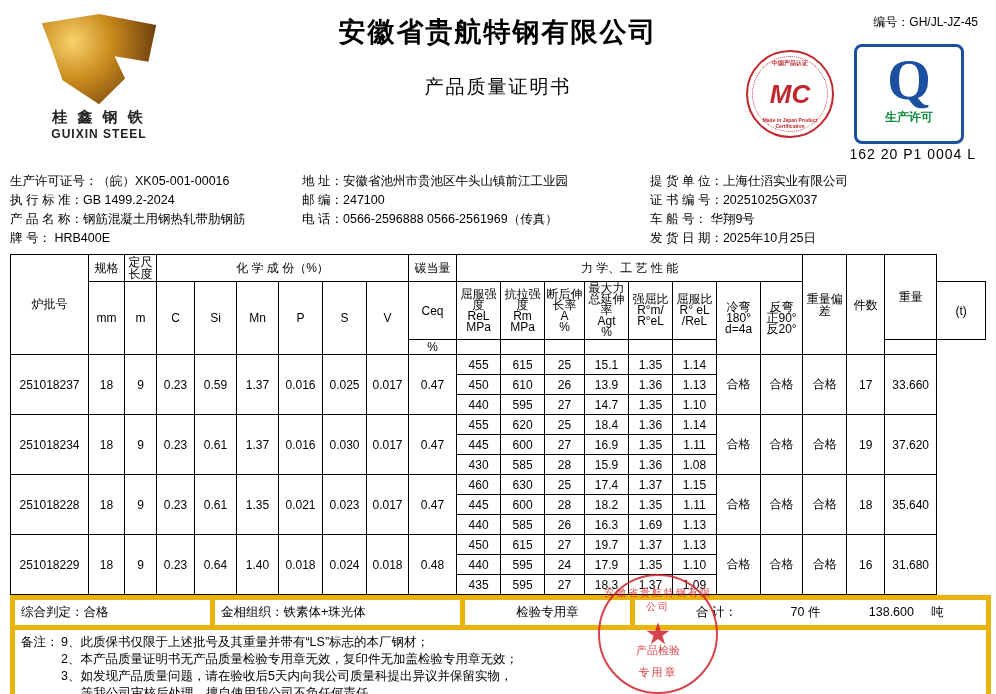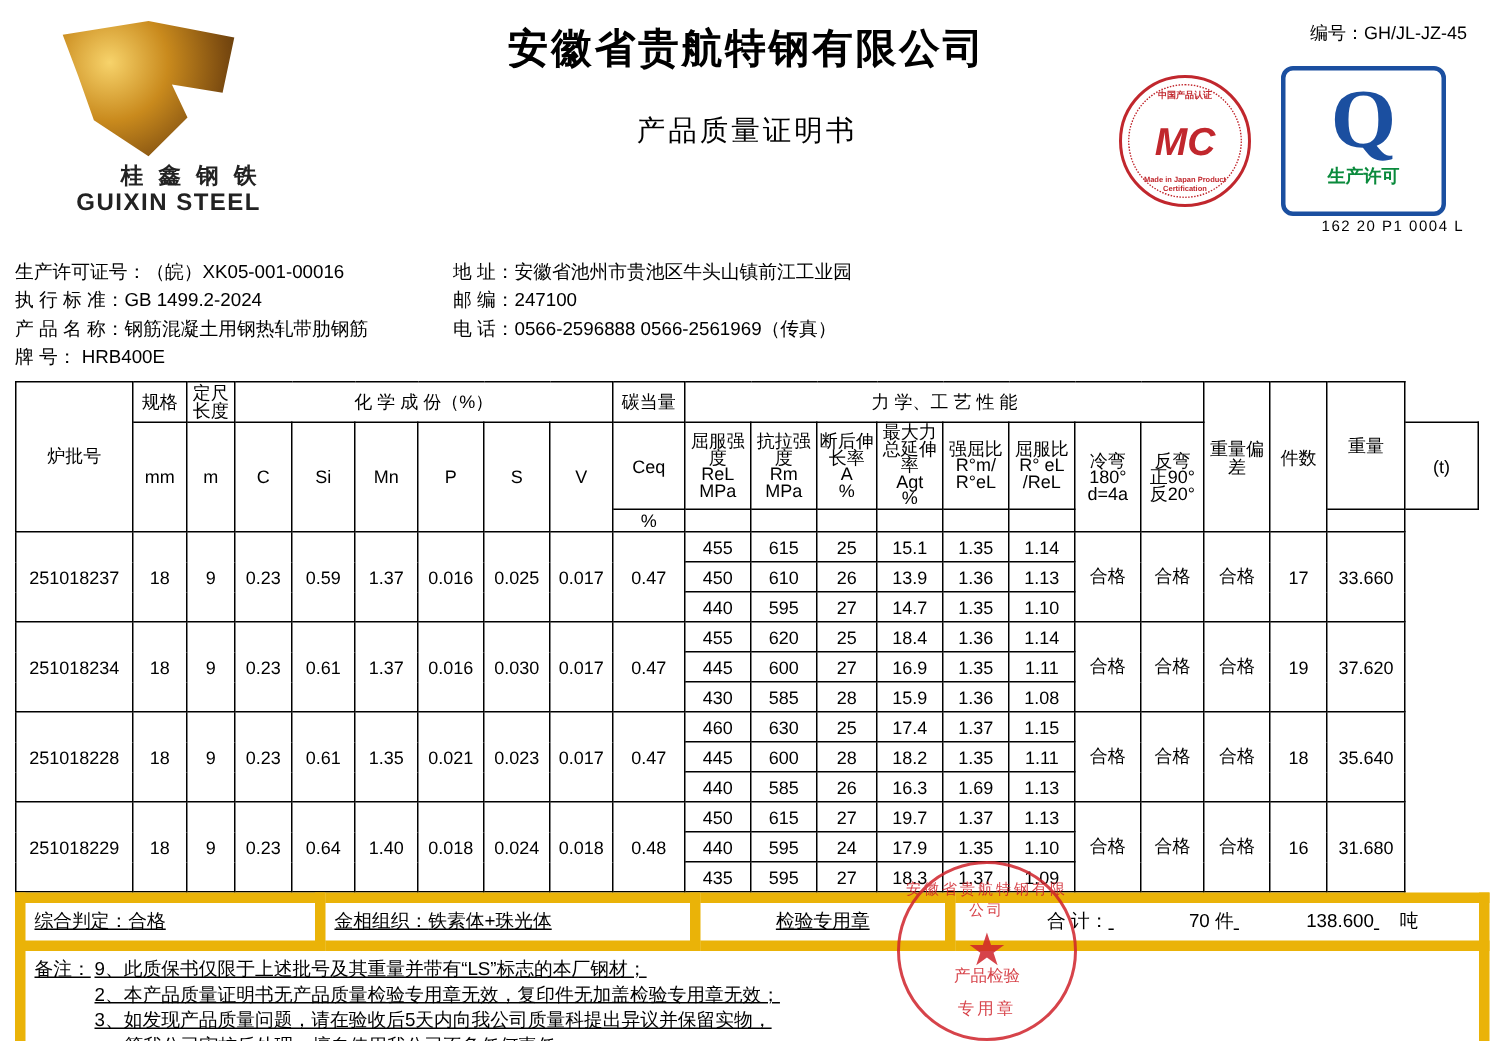--- a/index.html
+++ b/index.html
@@ -11,32 +11,32 @@
     color: #000;
     position: relative;
     overflow: hidden;
   }
   .page { position:relative; width:996px; height:694px; padding: 6px 10px; }
 
   
   .header { position:relative; height: 150px; }
   .logo {
     position:absolute; left:14px; top:8px; width:150px; height:135px;
-    text-align:right;
+    text-align:center;
   }
   .logo-mark {
     width:130px; height:92px; margin:0 auto;
     background:
       radial-gradient(circle at 30% 30%, #f7d36b 0%, #c98a1d 35%, #7a4a10 70%, #3a2408 100%);
     -webkit-mask-image: radial-gradient(circle, #000 100%, #000 100%);
     position:relative;
     clip-path: polygon(6% 10%, 50% 0%, 94% 12%, 88% 52%, 62% 46%, 70% 70%, 50% 98%, 22% 72%, 14% 40%);
   }
   .logo-sub1 { font-size:15px; font-weight:bold; letter-spacing:3px; color:#222; margin-top:2px;}
-  .logo-sub2 { font-size:16px; font-weight:bold; letter-spacing:1px; color:#222;}
+  .logo-sub2 { font-size:12px; font-weight:bold; letter-spacing:1px; color:#222;}
 
   .titles { text-align:center; padding-top:8px; }
   .title-main { font-size:27px; font-weight:bold; letter-spacing:2px; }
   .title-sub { font-size:19px; margin-top:24px; letter-spacing:2px; }
 
   .code-no { position:absolute; right:8px; top:8px; font-size:12px; }
   .seal-mc {
     position:absolute; right:152px; top:44px; width:88px; height:88px;
     border-radius:50%; border:2px solid #c1272d;
     color:#c1272d;
@@ -57,21 +57,21 @@
   }
   .seal-q {
     position:absolute; right:22px; top:38px; width:110px; height:100px;
     border:3px solid #1b4fa0; border-radius:8px; background:#fff;
     text-align:center; color:#1b4fa0;
   }
   .seal-q .q {
     font-size:56px; font-weight:bold; line-height:66px; font-family:"Liberation Serif", serif;
   }
   .seal-q .q-label { font-size:12px; color:#0a8a3c; font-weight:bold; margin-top:-4px;}
-  .bar-code { position:absolute; right:10px; top:140px; font-size:10px; letter-spacing:1px;}
+  .bar-code { position:absolute; right:10px; top:140px; font-size:14px; letter-spacing:1px;}
 
   
   .info { display:flex; font-size:12.5px; line-height:19px; margin-top:16px; }
   .info-col { }
   .info-col.c1 { width:292px; }
   .info-col.c2 { width:348px; }
   .info-col.c3 { flex:1; }
   .lbl { letter-spacing:0px; }
 
   
@@ -81,21 +81,21 @@
     vertical-align:middle;
   }
   .hdr-small { font-size:10.5px; line-height:12px; }
   .hdr-tiny { font-size:9.5px; line-height:11px; }
   .batch { font-size:12.5px; }
   .sub3 td { height:20px; }
   .row-sep-top td { border-top:1.6px solid #000; }
 
   
   table.sum { border-collapse:collapse; width:976px; table-layout:fixed;}
-  table.sum td { border:7px solid #eab308; font-size:12.5px; padding:4px 6px;text-decoration:underline; }
+  table.sum td { border:5px solid #eab308; font-size:12.5px; padding:4px 6px; }
   .notes { font-size:11.5px; line-height:17px; padding:4px 6px; position:relative;}
 
   
   .seal-red {
     position:absolute; left:598px; top:574px; width:120px; height:120px;
     border-radius:50%; border:2.5px solid #d0232b;
     color:#d0232b; opacity:0.85;
     pointer-events:none;
   }
   .seal-red .star {
@@ -152,20 +152,26 @@
     <div class="info-col c1">
       <div class="lbl">生产许可证号：（皖）XK05-001-00016</div>
       <div class="lbl">执 行 标 准：GB 1499.2-2024</div>
       <div class="lbl">产 品 名 称：钢筋混凝土用钢热轧带肋钢筋</div>
       <div class="lbl">牌    号：     HRB400E</div>
     </div>
     <div class="info-col c2">
       <div class="lbl">地    址：安徽省池州市贵池区牛头山镇前江工业园</div>
       <div class="lbl">邮    编：247100</div>
       <div class="lbl">电    话：0566-2596888   0566-2561969（传真）</div>
+    </div>
+    <div class="info-col c3">
+      <div class="lbl">提 货 单 位：上海仕滔实业有限公司</div>
+      <div class="lbl">证 书 编 号：20251025GX037</div>
+      <div class="lbl">车 船 号：  华翔9号</div>
+      <div class="lbl">发 货 日 期：2025年10月25日</div>
     </div>
   </div>
 
   <table class="main">
     <colgroup>
       <col style="width:78px">
         <col style="width:36px">
         <col style="width:32px">
       <col style="width:38px">
         <col style="width:42px">

